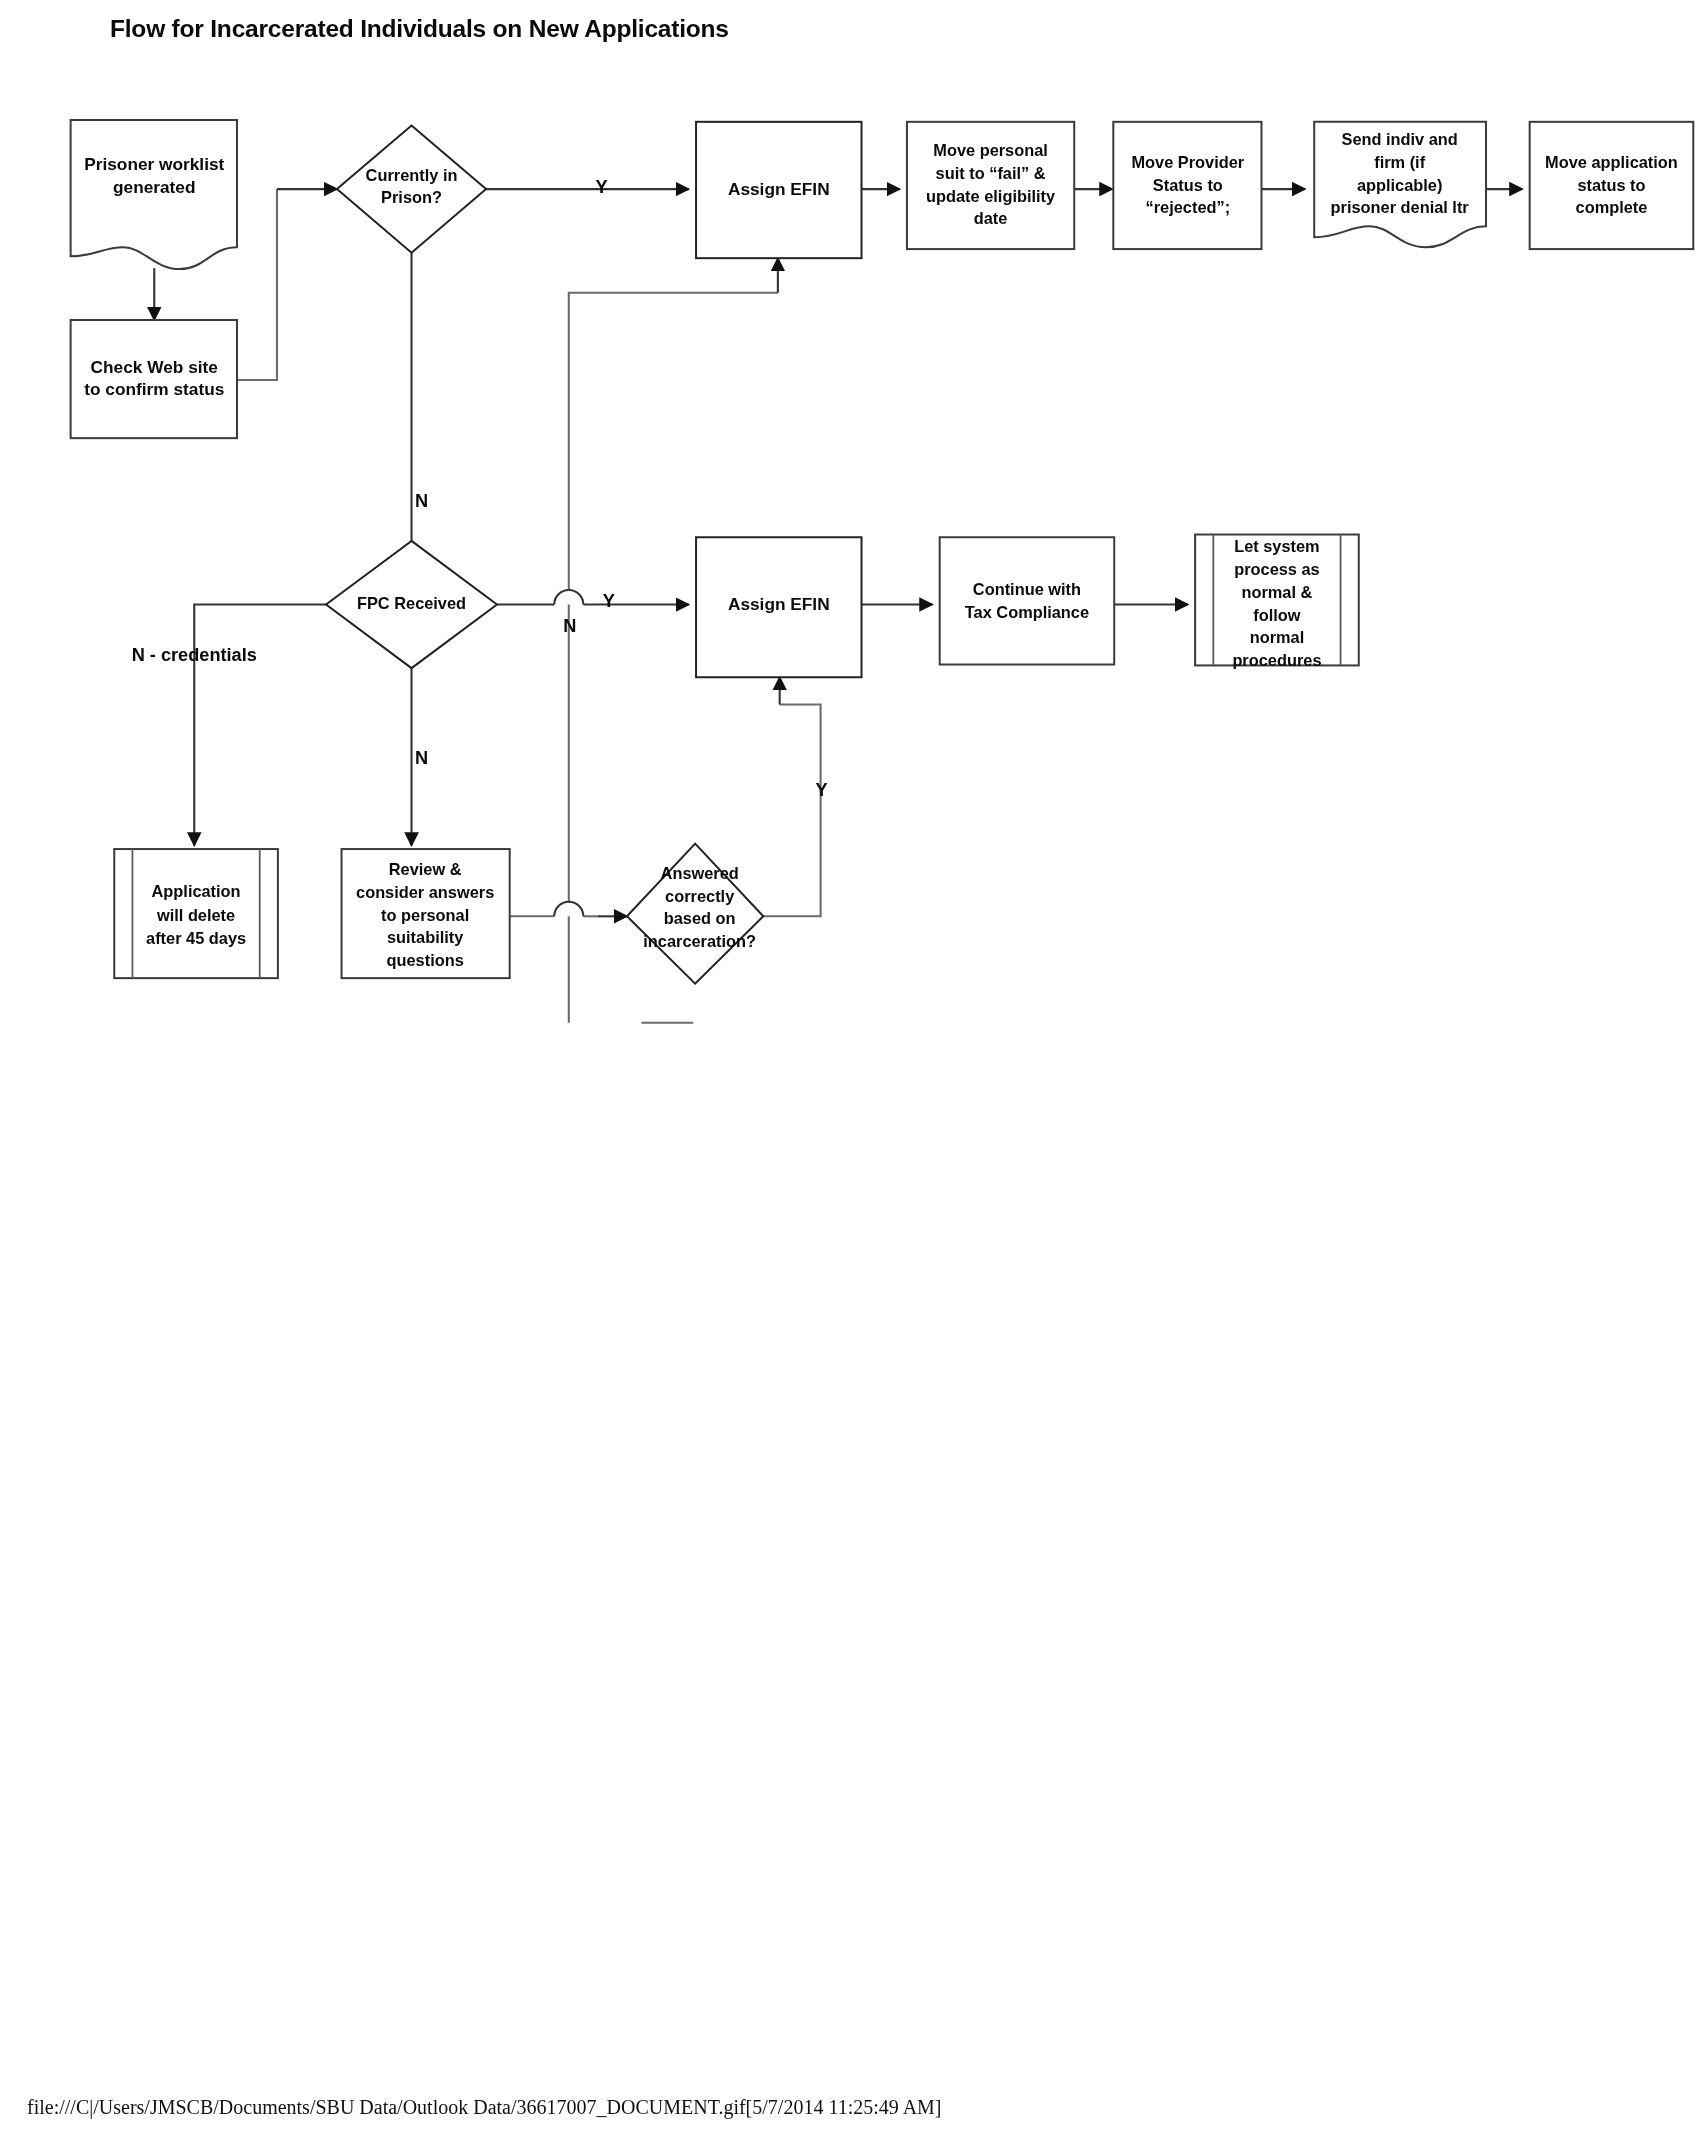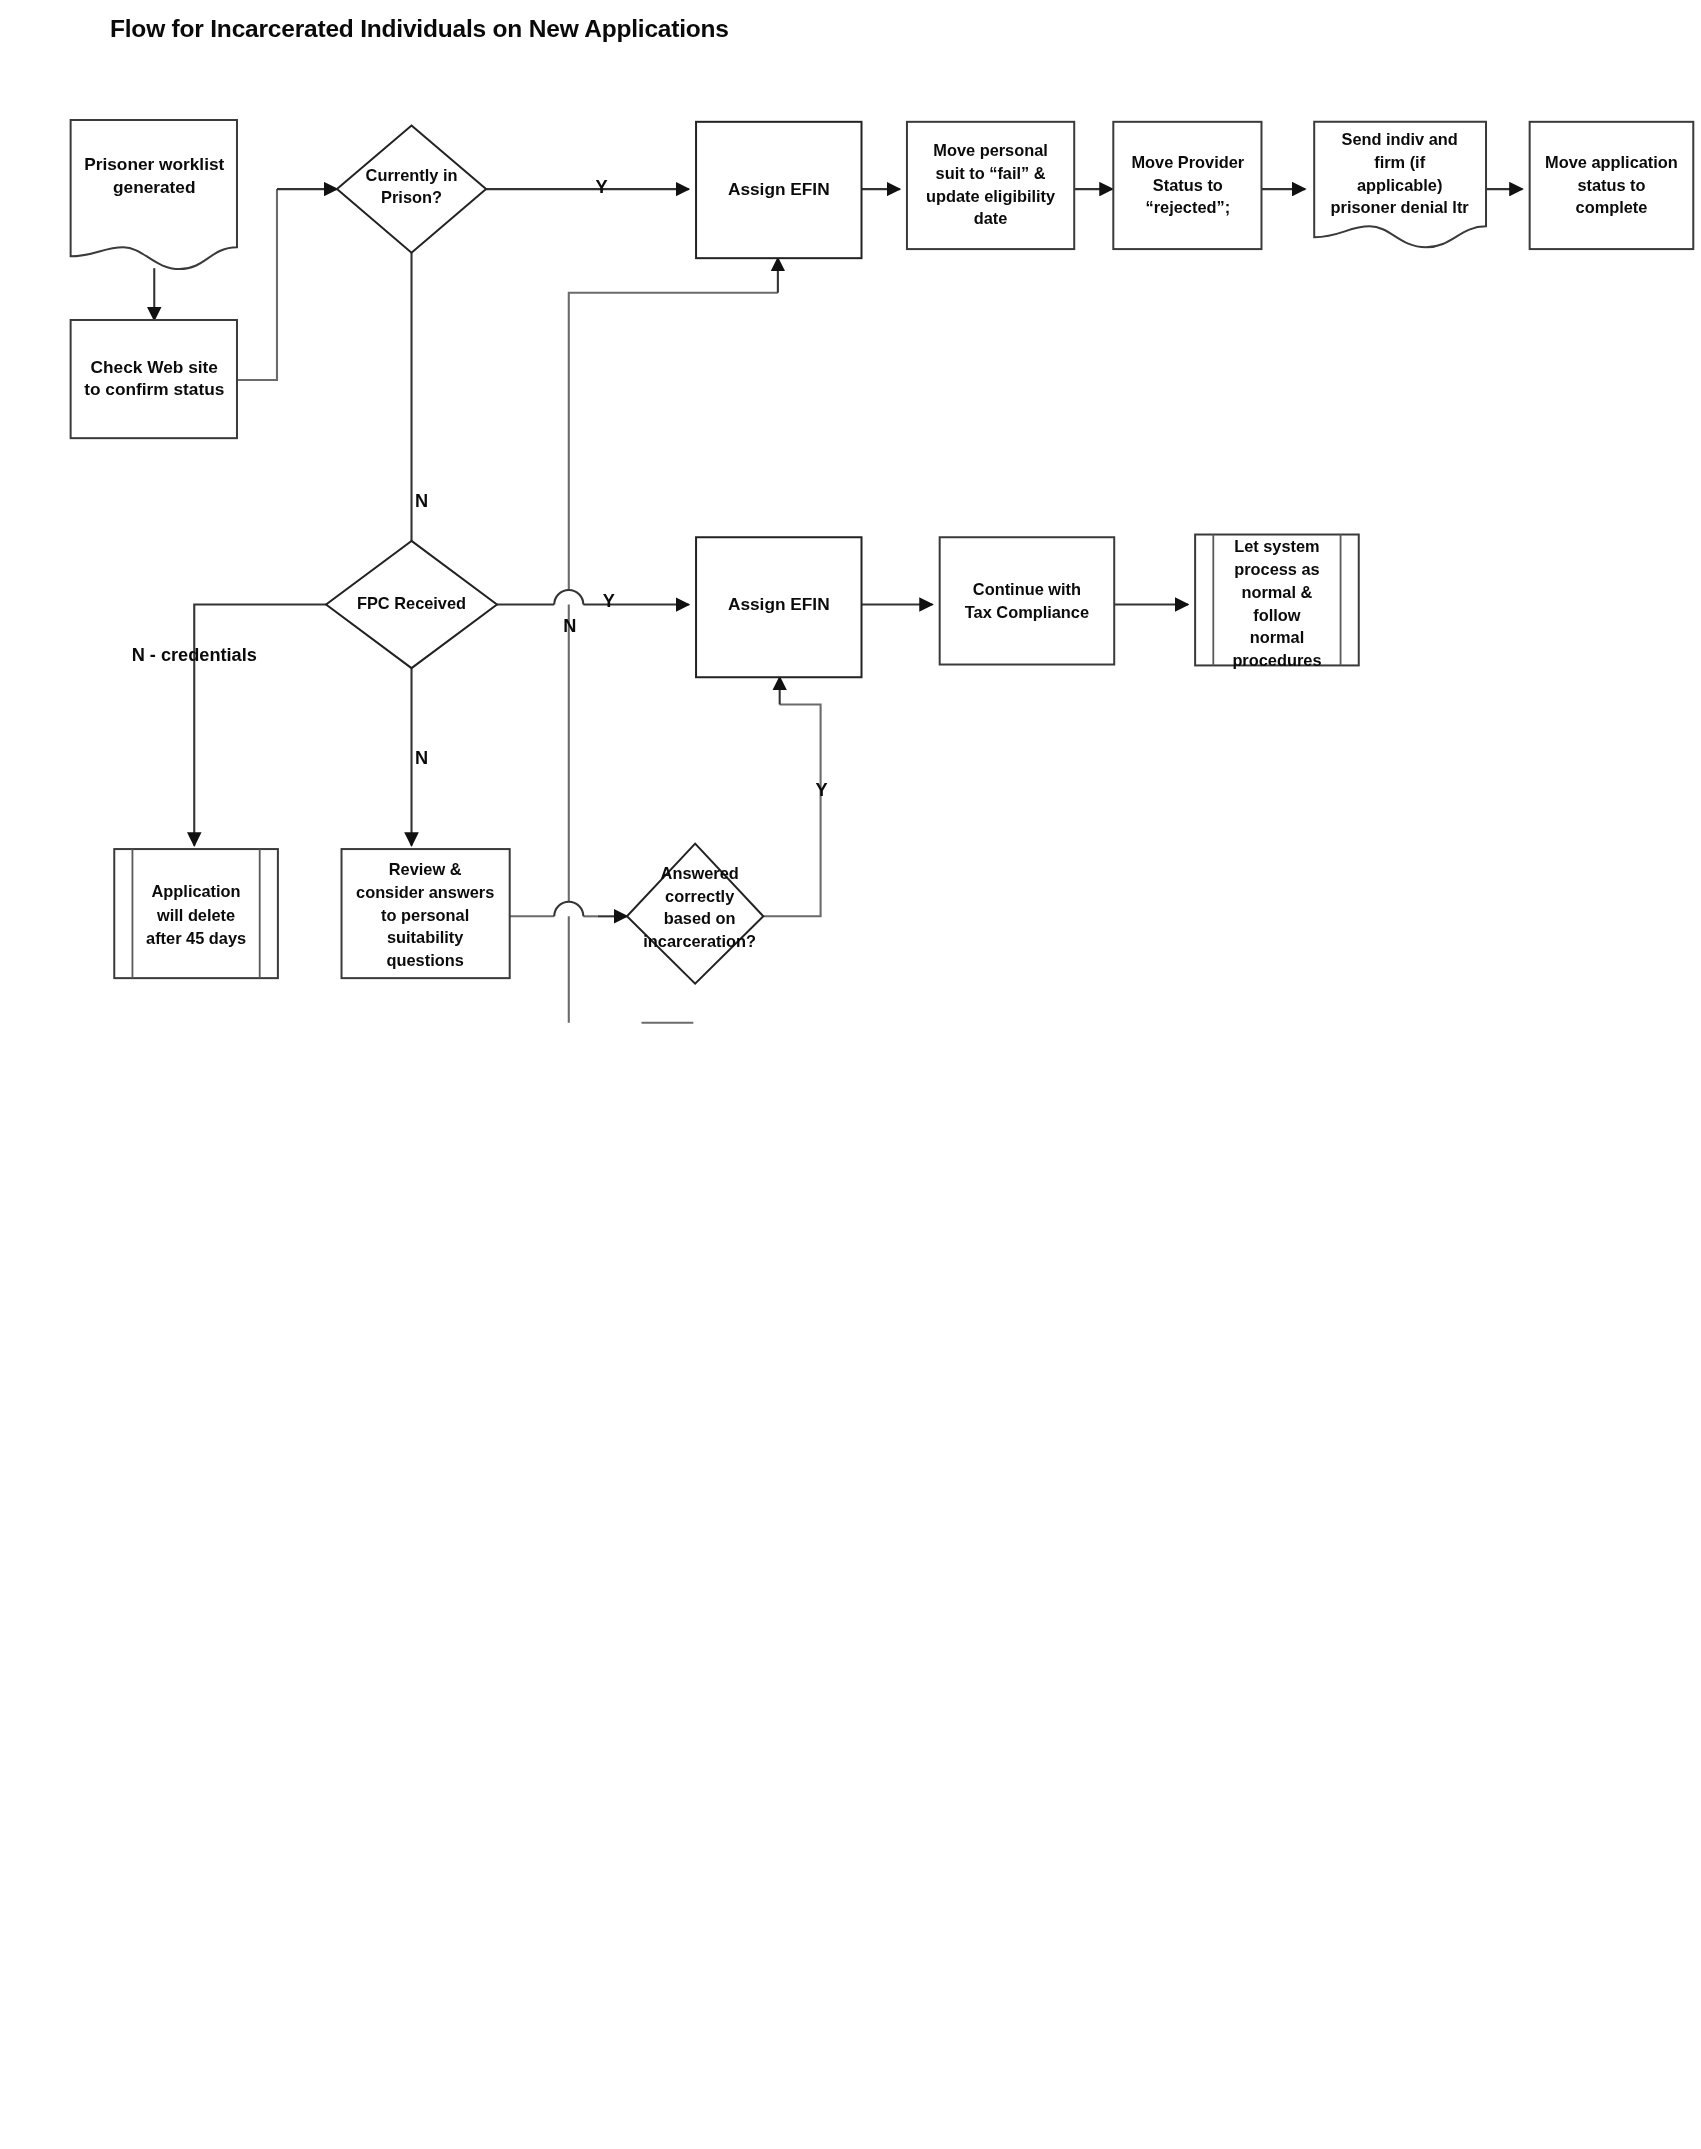--- a/index.html
+++ b/index.html
@@ -301,15 +301,16 @@
     <g>
       <path class="shape-dark" d="M 747 928 L 822 1008 L 747 1082 L 672 1008 Z"></path>
       <text class="node-label small" x="752" y="962">Answered</text>
       <text class="node-label small" x="752" y="987">correctly</text>
       <text class="node-label small" x="752" y="1012">based on</text>
       <text class="node-label small" x="752" y="1037">incarceration?</text>
     </g>
 
   </svg>
 
+  <div id="footer-path">file:///C|/Users/JMSCB/Documents/SBU Data/Outlook Data/36617007_DOCUMENT.gif[5/7/2014 11:25:49 AM]</div>
 
 </div>
 
 
 </body></html>

